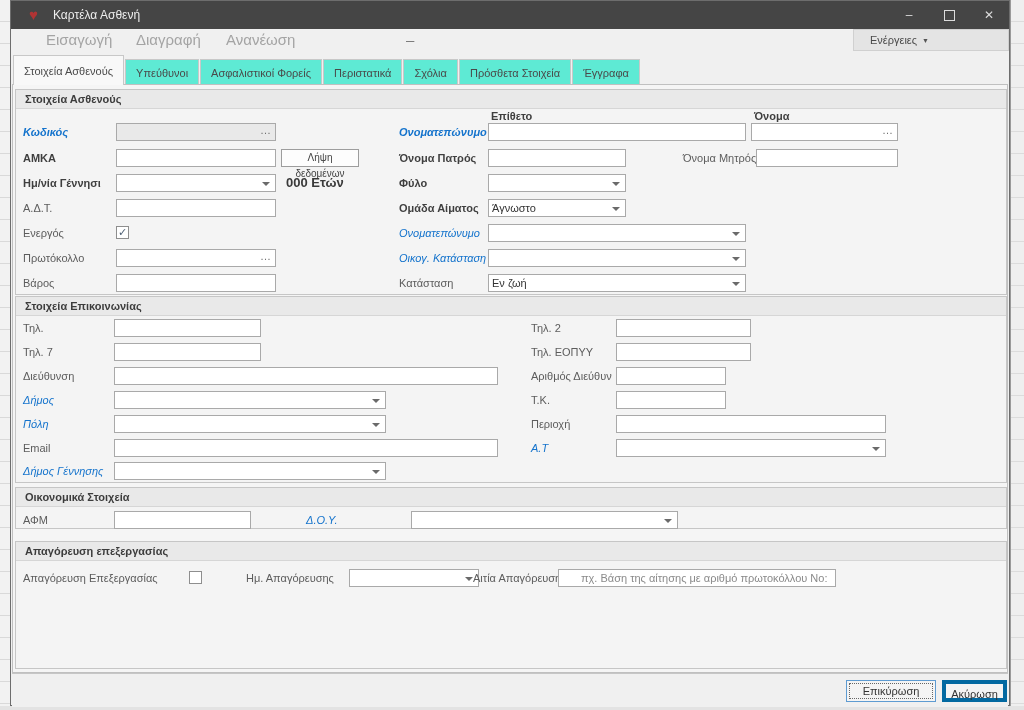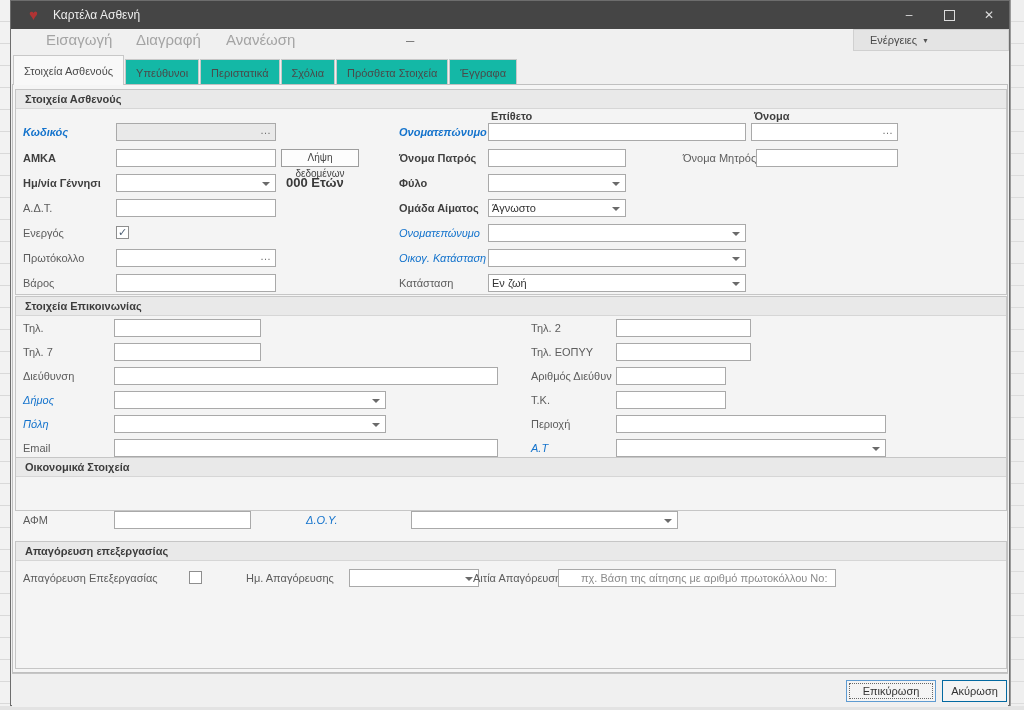--- a/index.html
+++ b/index.html
@@ -29,21 +29,21 @@
   
   .toolbar{left:0;top:28px;width:998px;height:22px;background:#f0f0f0;}
   .tool-item{top:28px;height:22px;line-height:22px;font-size:15px;color:#a4a4a4;}
   .actions-btn{left:842px;top:28px;width:156px;height:22px;background:#e4e4e4;
     border:1px solid #d0d0d0;box-sizing:border-box;font-size:11px;color:#4a4a4a;
     line-height:20px;padding-left:16px;}
   .caret{font-size:7px;color:#555;margin-left:5px;vertical-align:1px;}
 
   
   .tabstrip{left:2px;top:53px;width:996px;height:31px;display:flex;align-items:flex-end;}
-  .tab{height:26px;line-height:26px;padding:0 10px;background:#14b8a6;
+  .tab{height:26px;line-height:26px;padding:0 10px;background:#5eead4;
     border:1px solid #c8c8c8;border-bottom:none;margin-right:1px;font-size:11px;
     color:#4a4a4a;white-space:nowrap;box-sizing:border-box;}
   .tab.active{height:30px;line-height:30px;background:#f8f8f8;position:relative;z-index:3;}
 
   .tabpage{left:1px;top:83px;width:996px;height:589px;background:#f5f5f5;
     border:1px solid #c0c0c0;box-sizing:border-box;}
 
   
   .section{left:4px;width:992px;border:1px solid #c6c6c6;box-sizing:border-box;background:#f4f4f4;}
   .sec-h{height:18px;background:#e9e9e9;border-bottom:1px solid #d6d6d6;font-weight:bold;
@@ -63,21 +63,21 @@
     border-left:4px solid transparent;border-right:4px solid transparent;border-top:4px solid #6a6a6a;}
   .ell-icon{position:absolute;right:3px;top:0;line-height:13px;color:#6f6f6f;font-size:11px;letter-spacing:1px;}
   .chk{width:13px;height:13px;background:#fff;border:1px solid #8e8e8e;box-sizing:border-box;
     font-size:11px;line-height:11px;text-align:center;color:#4e5f74;}
   .minibtn{height:18px;background:#fdfdfd;border:1px solid #9d9d9d;box-sizing:border-box;
     font-size:10px;color:#444;line-height:16px;text-align:center;}
   .age{font-size:13px;font-weight:bold;color:#3a3a3a;line-height:18px;}
 
   
   .footer{left:1px;top:672px;width:996px;height:33px;background:#f0f0f0;border-top:1px solid #c6c6c6;}
-  .btn{height:22px;background:#f4f4f4;border:1px solid #0369a1;box-sizing:border-box;
+  .btn{height:22px;background:#f4f4f4;border:4px solid #0369a1;box-sizing:border-box;
     font-size:11px;color:#333;line-height:20px;text-align:center;}
   .btn.primary{border:1px solid #5e9bd1;outline:1px dotted #666;outline-offset:-4px;}
 </style>
 </head>
 <body>
 
 <div class="abs bg-left"></div>
 <div class="abs bg-right"></div>
 <div class="abs bg-bottom"></div>
 
@@ -104,20 +104,21 @@
   <span class="abs tool-item" style="left:125px;">Διαγραφή</span>
   <span class="abs tool-item" style="left:215px;">Ανανέωση</span>
   <span class="abs tool-item" style="left:395px;color:#7c7c7c;">–</span>
   <div class="abs actions-btn">
     <span>Ενέργειες</span><span class="caret">▼</span>
   </div>
 
   <div class="abs tabstrip">
     <div class="tab active">Στοιχεία Ασθενούς</div>
     <div class="tab">Υπεύθυνοι</div>
+    <div class="tab">Ασφαλιστικοί Φορείς</div>
     <div class="tab">Περιστατικά</div>
     <div class="tab">Σχόλια</div>
     <div class="tab">Πρόσθετα Στοιχεία</div>
     <div class="tab">Έγγραφα</div>
   </div>
 
   <div class="abs tabpage"></div>
 
   <div class="abs section" style="top:88px;height:206px;">
     <div class="sec-h">Στοιχεία Ασθενούς</div>
@@ -244,21 +245,21 @@
     <span></span>
     <span class="arrow-icon"></span>
   </div>
 
   <span class="abs lbl blue" style="left:12px;top:461px;">Δήμος Γέννησης</span>
   <div class="abs field combo" style="left:103px;top:461px;width:272px;">
     <span></span>
     <span class="arrow-icon"></span>
   </div>
 
-  <div class="abs section" style="top:456px;height:54px;">
+  <div class="abs section" style="top:486px;height:42px;">
     <div class="sec-h">Οικονομικά Στοιχεία</div>
   </div>
   <span class="abs lbl" style="left:12px;top:510px;">ΑΦΜ</span>
   <input class="abs field" style="left: 103px; top: 510px; width: 137px;">
   <span class="abs lbl blue" style="left:295px;top:510px;">Δ.Ο.Υ.</span>
   <div class="abs field combo" style="left:400px;top:510px;width:267px;">
     <span></span>
     <span class="arrow-icon"></span>
   </div>
 

